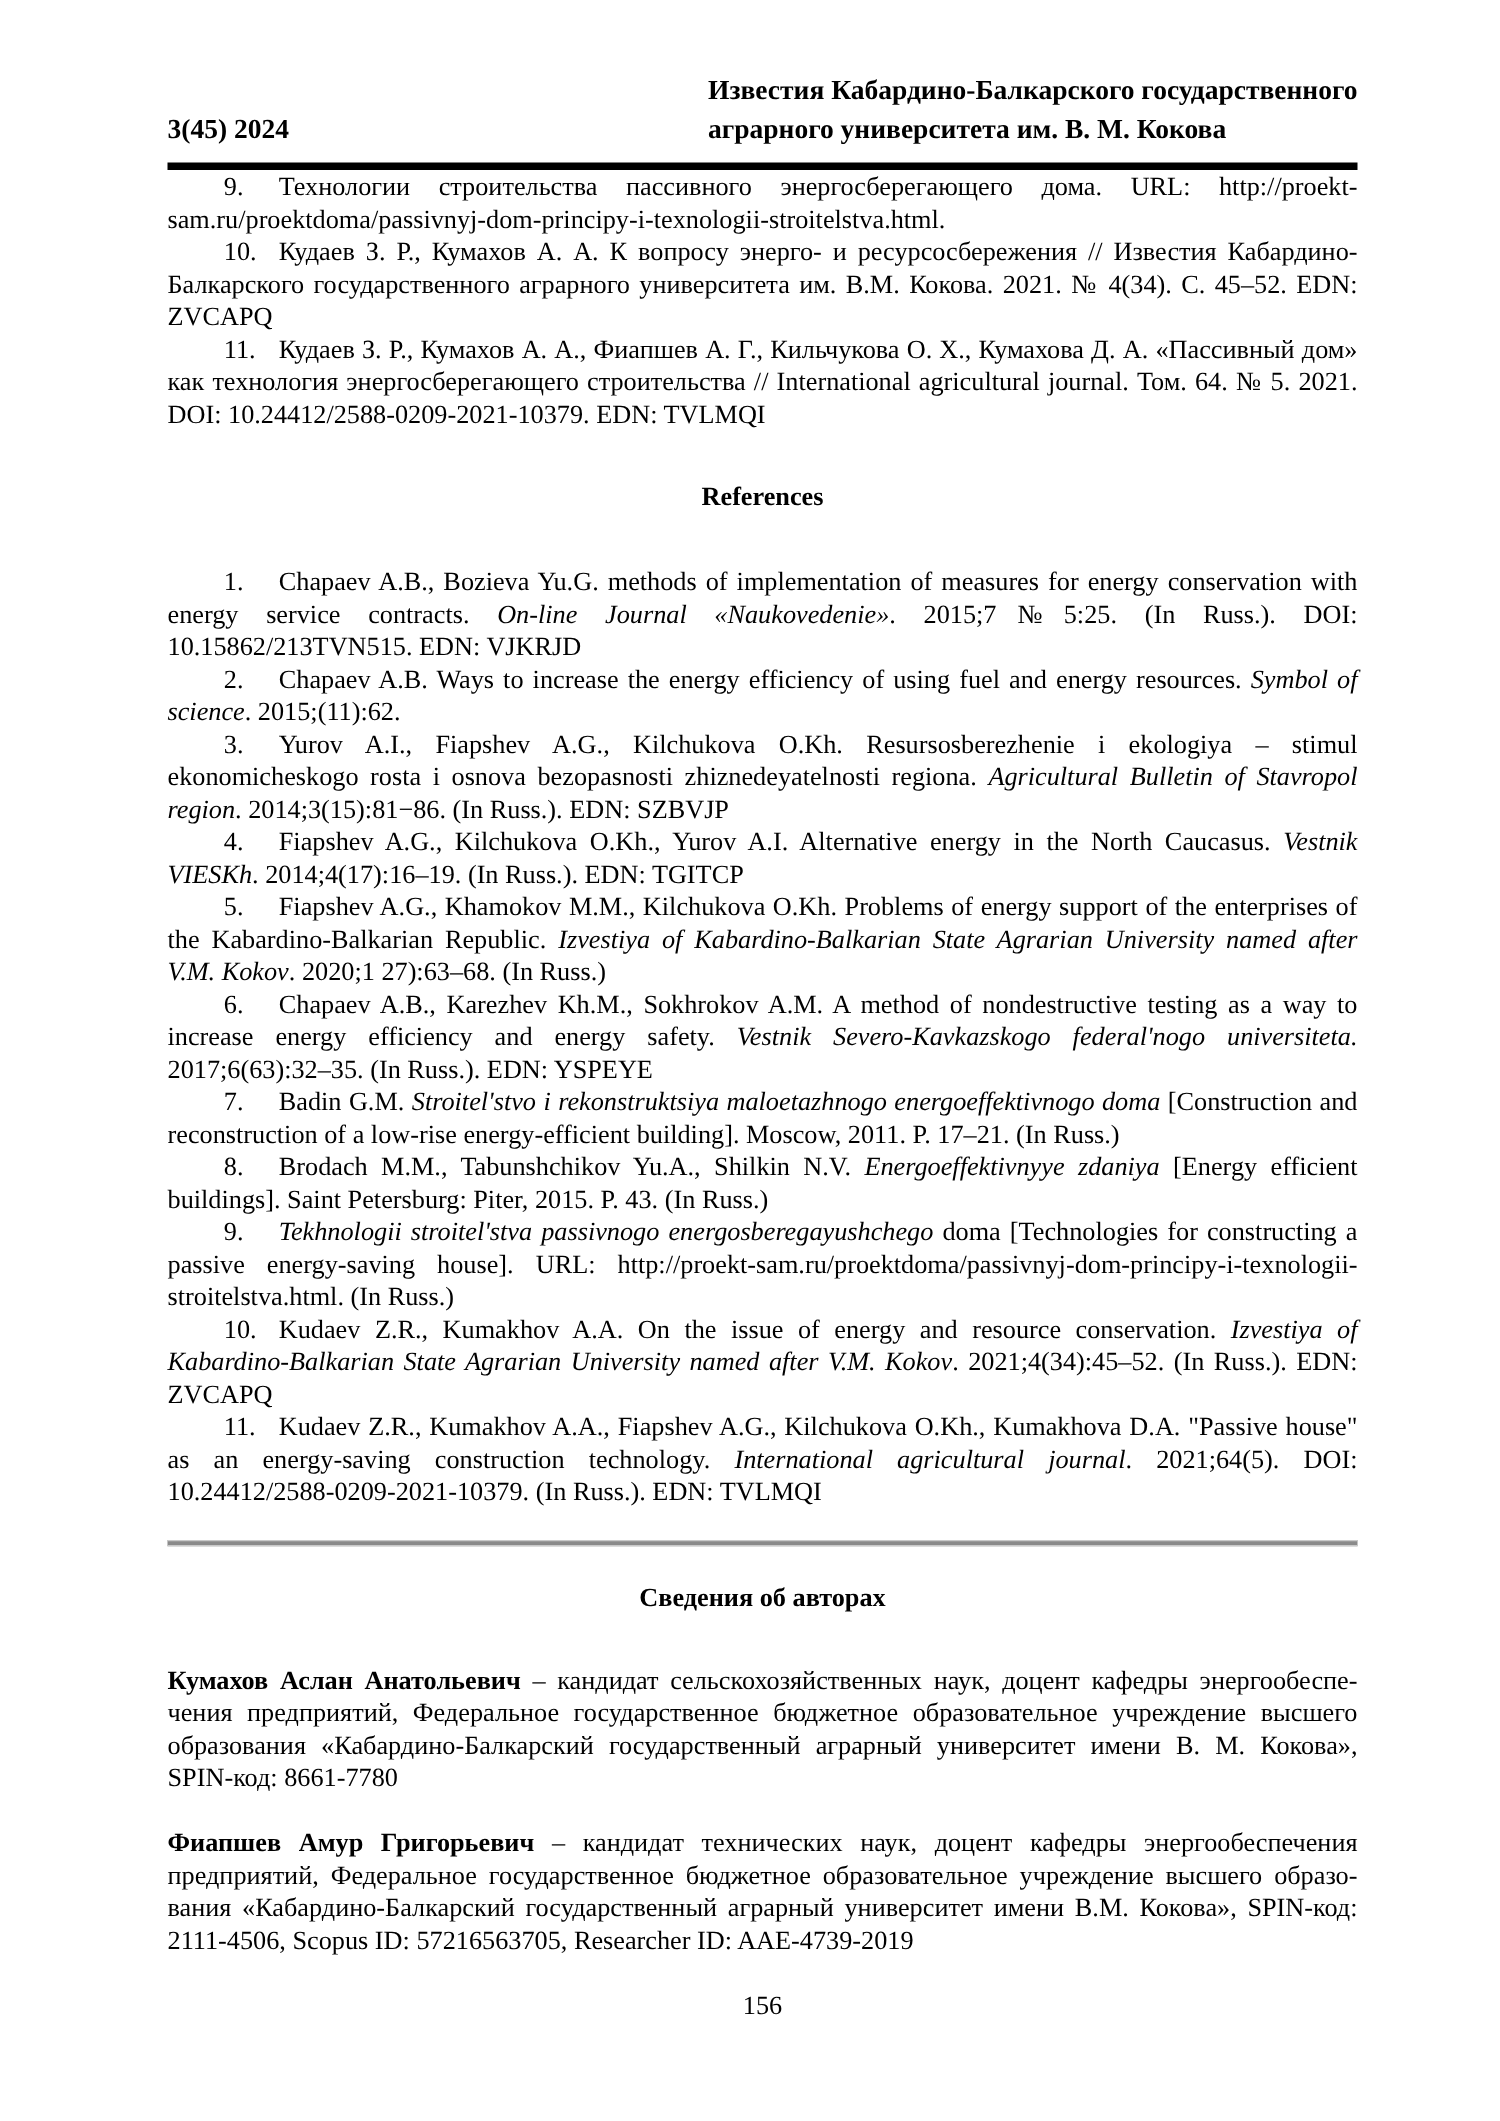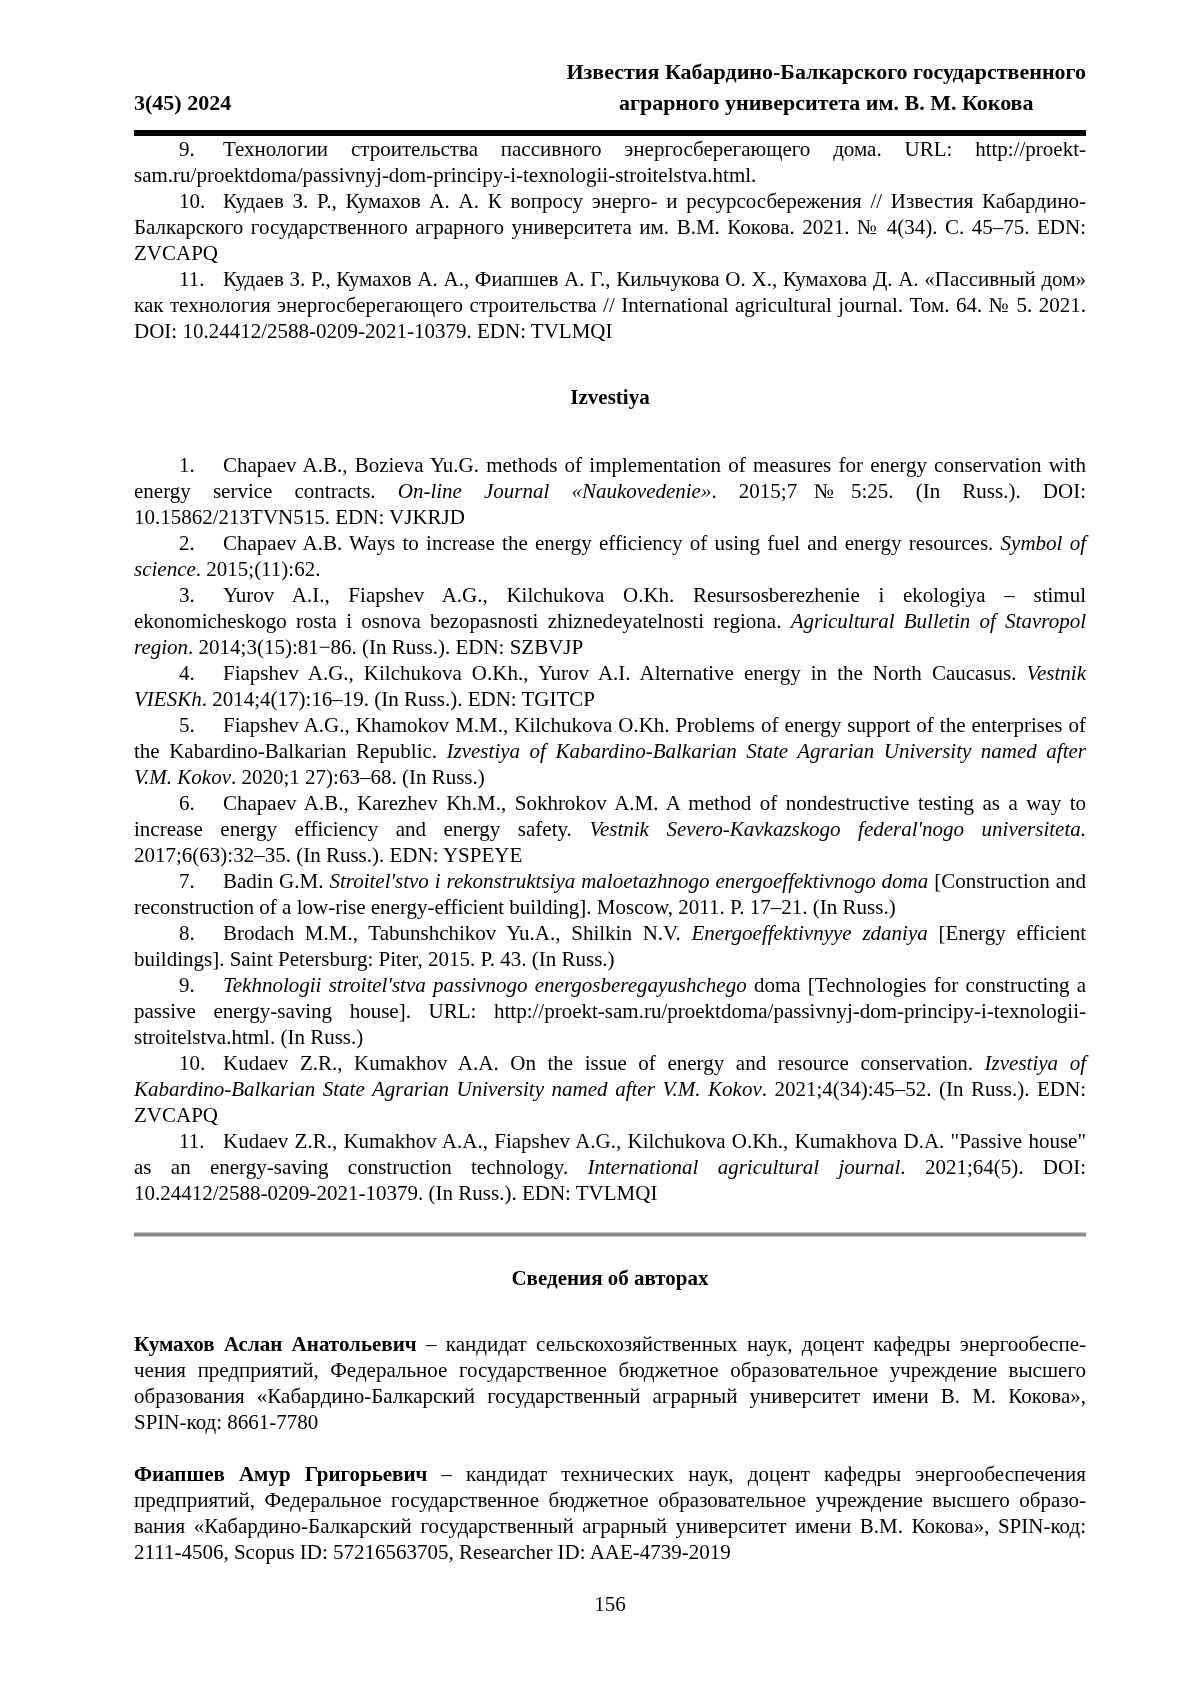--- a/index.html
+++ b/index.html
@@ -25,21 +25,21 @@
   
   .hdr {
     display: flex;
     justify-content: space-between;
     align-items: flex-end;
     font-weight: bold;
     font-size: 22px;
     line-height: 31px;
   }
   .hdr-left { white-space: nowrap; }
-  .hdr-right { text-align: center; margin-left: 19px; }
+  .hdr-right { text-align: left; margin-left: 19px; }
   .rule {
     height: 6px;
     background: #000000;
     margin-top: 12px;
   }
   
   .refs { }
   p.ref {
     margin: 0;
     text-align: justify;
@@ -95,26 +95,26 @@
       <div>аграрного университета им. В. М. Кокова</div>
     </div>
   </header>
 
   <div class="rule"></div>
 
   <section class="refs">
 
       <p class="ref"><span class="num">9.</span><span><span>Технологии строительства пассивного энергосберегающего дома. URL: http://proekt-sam.ru/proektdoma/passivnyj-dom-principy-i-texnologii-stroitelstva.html.</span></span></p>
 
-      <p class="ref"><span class="num">10.</span><span><span>Кудаев З. Р., Кумахов А. А. К вопросу энерго- и ресурсосбережения // Известия Кабардино-Балкарского государственного аграрного университета им. В.М. Кокова. 2021. № 4(34). С. 45–75. EDN: ZVCAPQ</span></span></p>
+      <p class="ref"><span class="num">10.</span><span><span>Кудаев З. Р., Кумахов А. А. К вопросу энерго- и ресурсосбережения // Известия Кабардино-Балкарского государственного аграрного университета им. В.М. Кокова. 2021. № 4(34). С. 45–52. EDN: ZVCAPQ</span></span></p>
 
       <p class="ref"><span class="num">11.</span><span><span>Кудаев З. Р., Кумахов А. А., Фиапшев А. Г., Кильчукова О. Х., Кумахова Д. А. «Пассивный дом» как технология энергосберегающего строительства // International agricultural journal. Том. 64. № 5. 2021. DOI: 10.24412/2588-0209-2021-10379. EDN: TVLMQI</span></span></p>
     </section>
 
-  <h2 class="center-heading">Izvestiya</h2>
+  <h2 class="center-heading">References</h2>
 
   <section class="refs" style="margin-top:6px">
 
       <p class="ref"><span class="num">1.</span><span><span>Chapaev A.B., Bozieva Yu.G. methods of implementation of measures for energy conservation with energy service contracts. </span><span class="it">On-line Journal «Naukovedenie»</span><span>. 2015;7№5:25. (In Russ.). DOI: 10.15862/213TVN515. EDN: VJKRJD</span></span></p>
 
       <p class="ref"><span class="num">2.</span><span><span>Chapaev A.B. Ways to increase the energy efficiency of using fuel and energy resources. </span><span class="it">Symbol of science</span><span>. 2015;(11):62.</span></span></p>
 
       <p class="ref"><span class="num">3.</span><span><span>Yurov A.I., Fiapshev A.G., Kilchukova O.Kh. Resursosberezhenie i ekologiya – stimul ekonomicheskogo rosta i osnova bezopasnosti zhiznedeyatelnosti regiona. </span><span class="it">Agricultural Bulletin of Stavropol region</span><span>. 2014;3(15):81−86. (In Russ.). EDN: SZBVJP</span></span></p>
 
       <p class="ref"><span class="num">4.</span><span><span>Fiapshev A.G., Kilchukova O.Kh., Yurov A.I. Alternative energy in the North Caucasus. </span><span class="it">Vestnik VIESKh</span><span>. 2014;4(17):16–19. (In Russ.). EDN: TGITCP</span></span></p>

